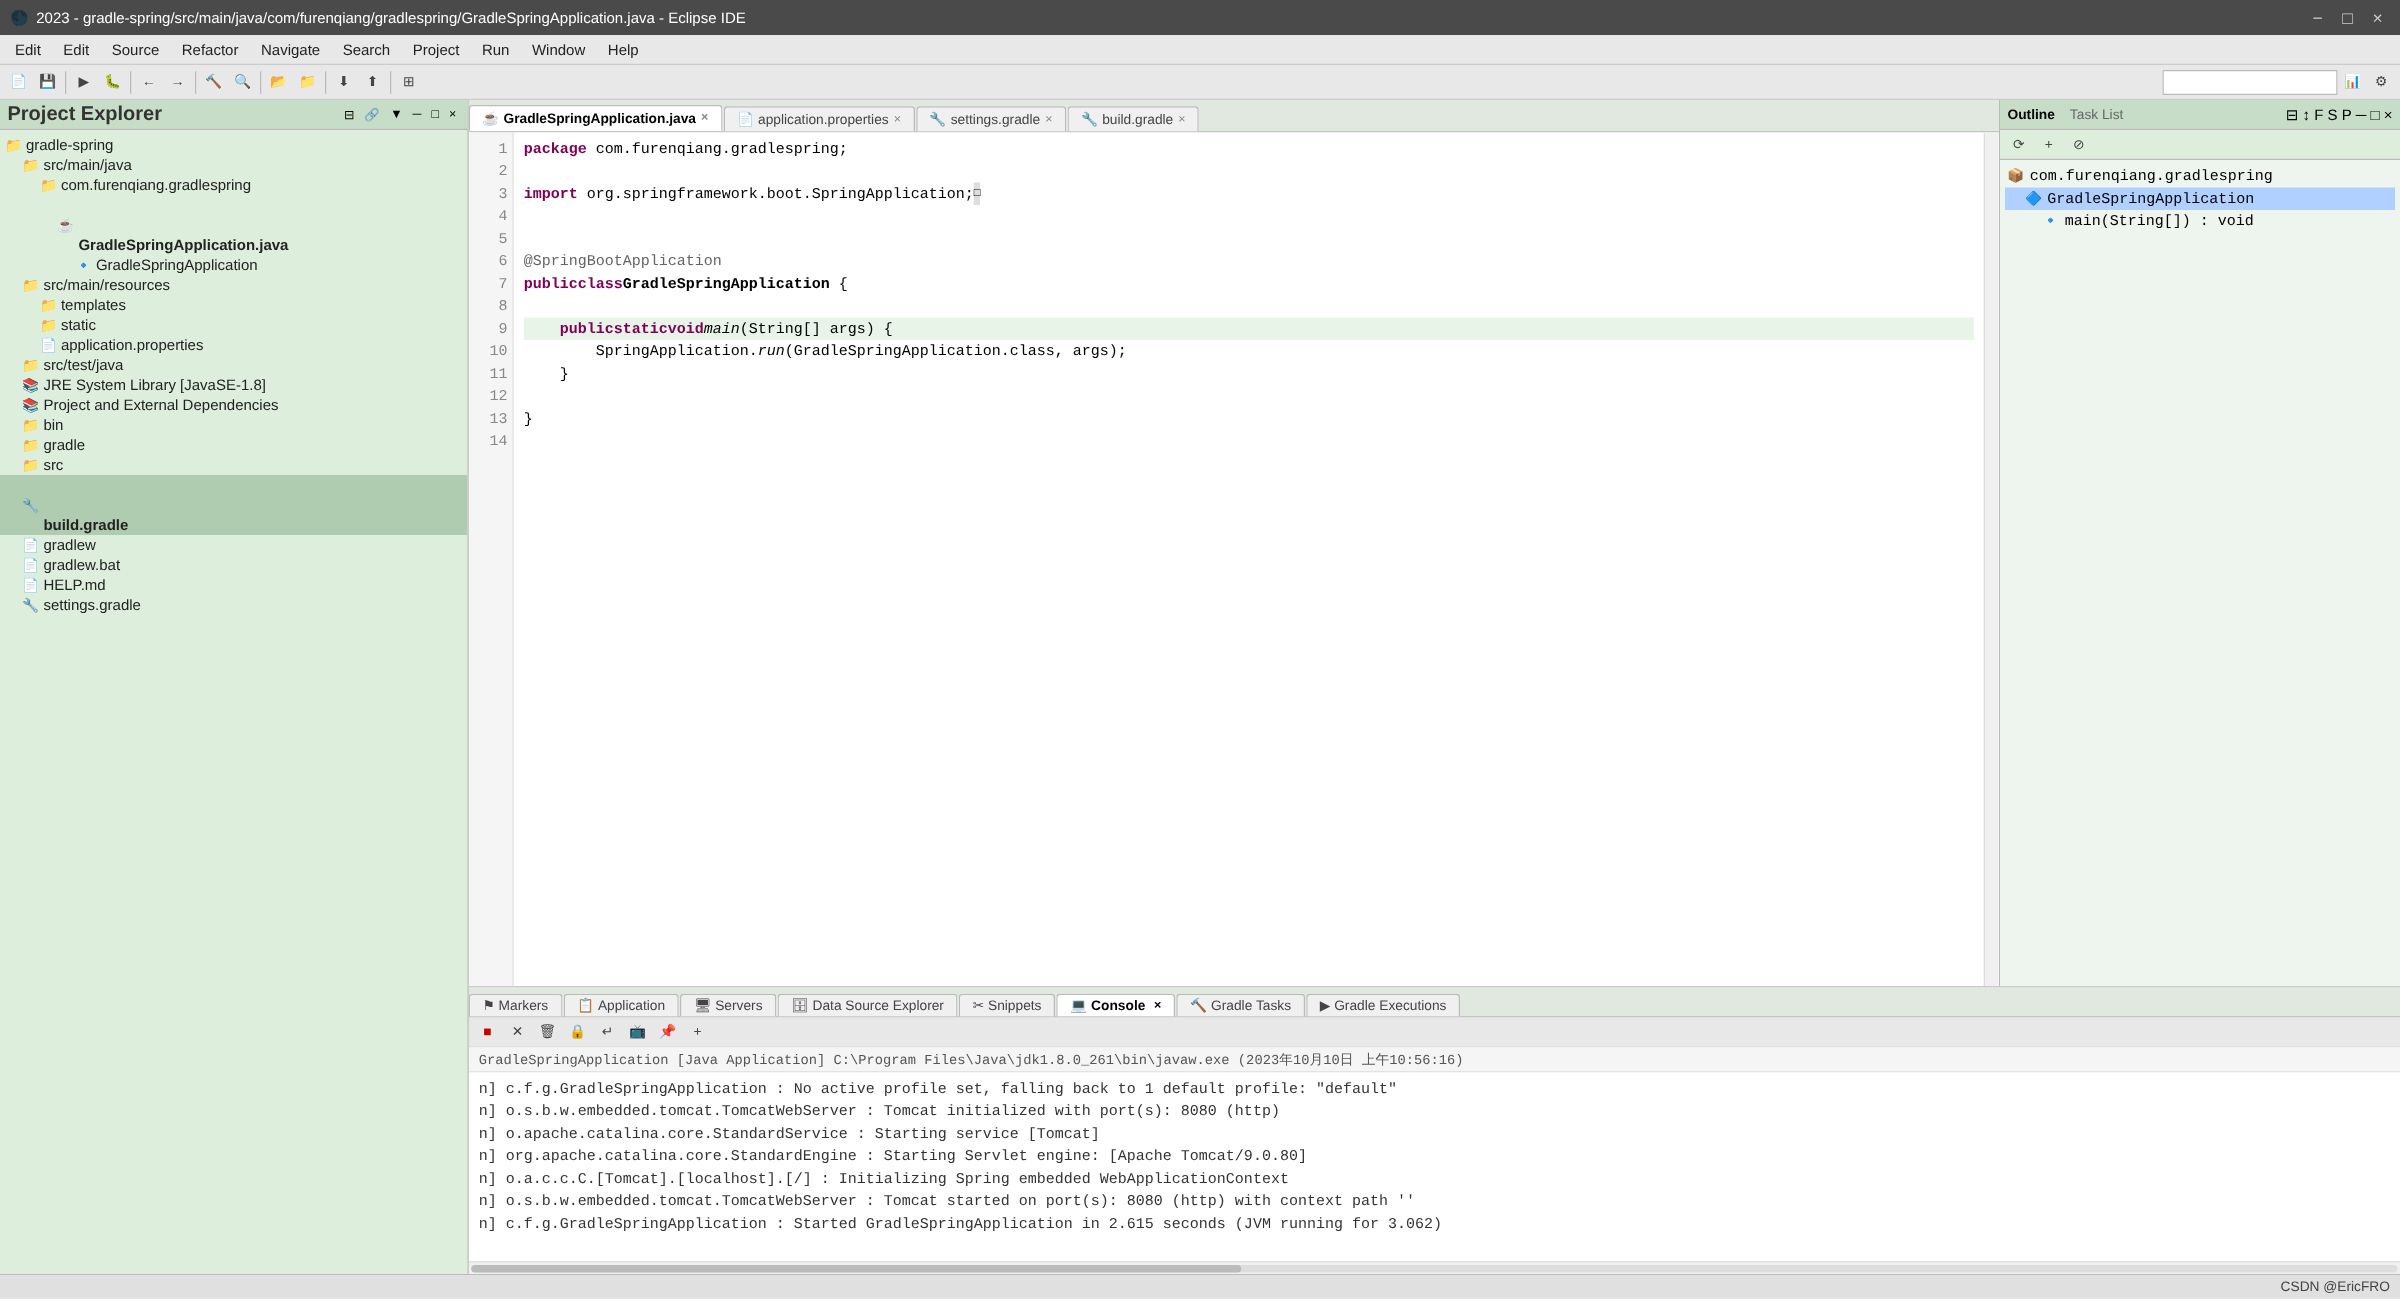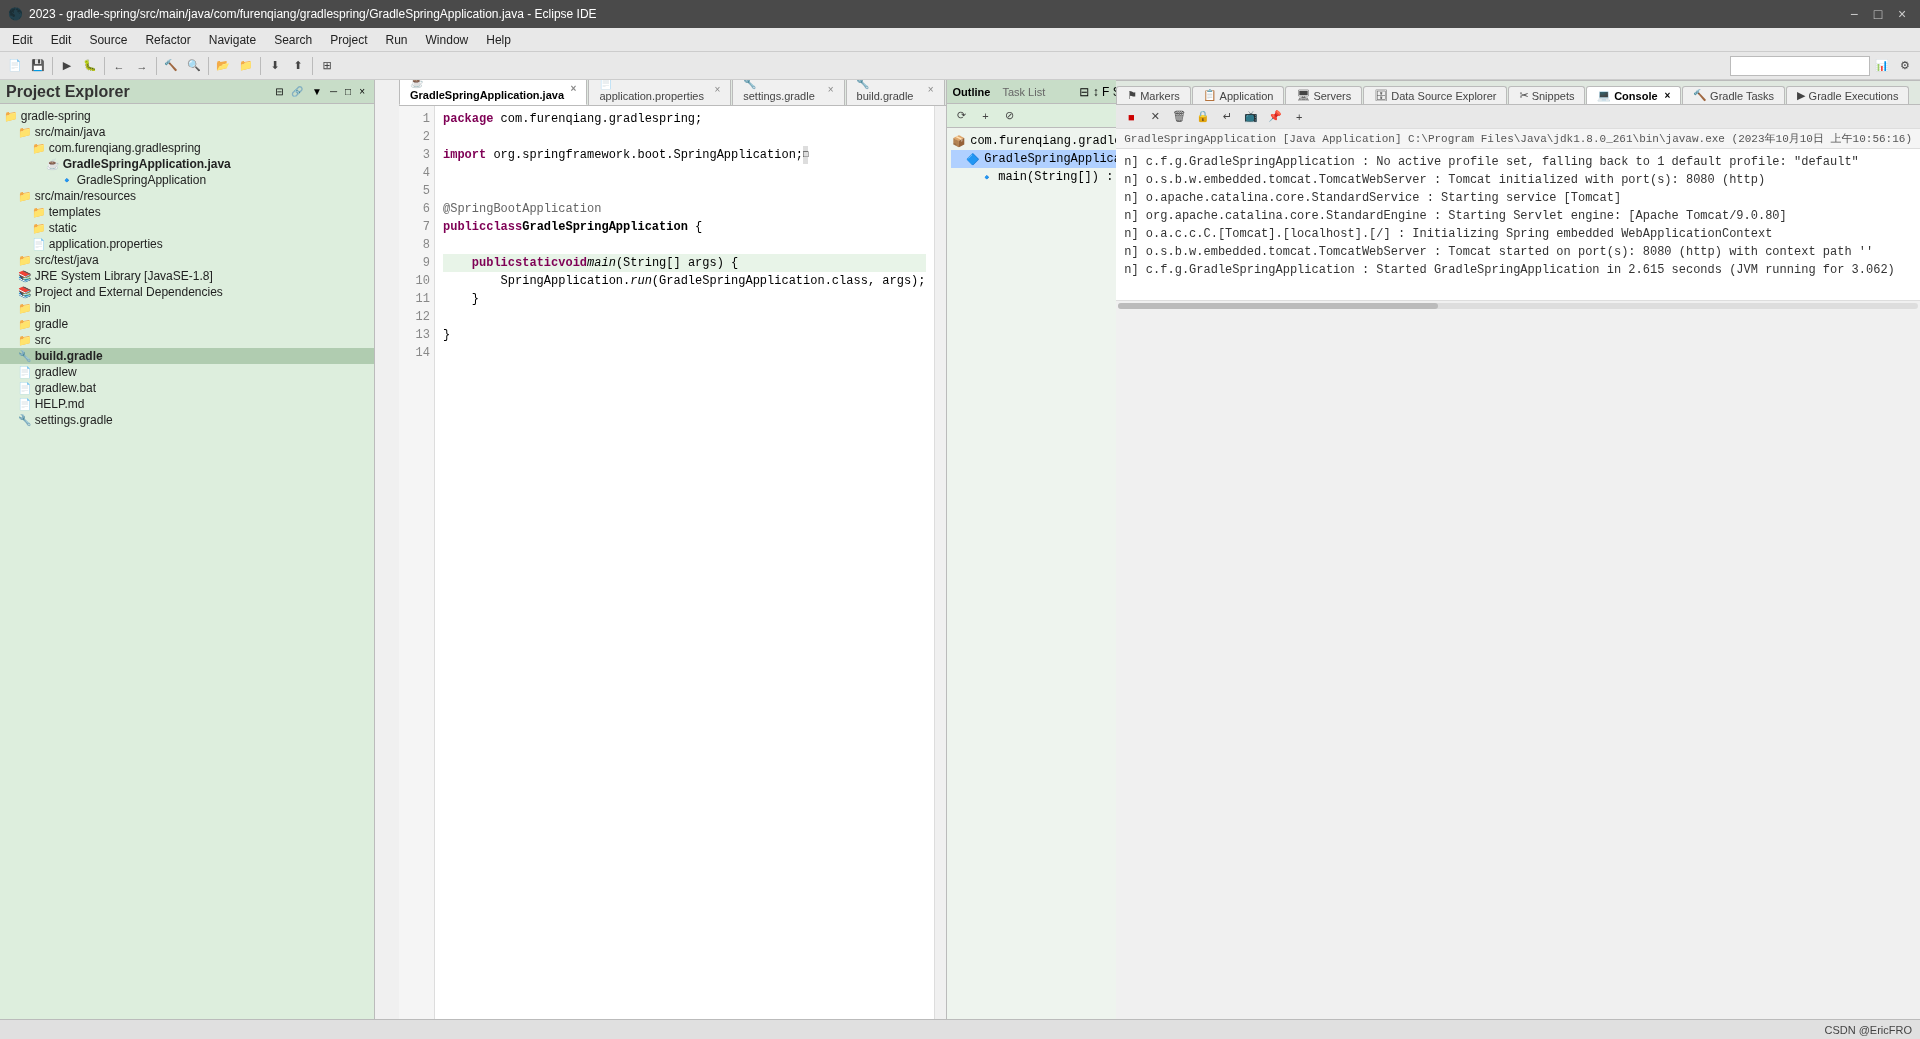--- a/index.html
+++ b/index.html
@@ -91,21 +91,21 @@
     #project-explorer-header .header-actions { display: flex; gap: 2px; }
     #project-explorer-header .header-actions span { cursor: pointer; font-size: 10px; padding: 1px 3px; }
     #explorer-tree { padding: 4px 0; overflow-y: auto; flex: 1; font-size: 12px; }
     .tree-item {
       display: flex; align-items: center; padding: 1px 4px; cursor: pointer; color: #222;
     }
     .tree-item.selected { background: #b0ccb0; }
     .tree-indent { display: inline-block; }
     .tree-icon { margin-right: 3px; font-size: 11px; }
     .tree-label { font-size: 12px; }
-    .tree-item.bold .tree-label { font-weight: bold; }
+    .tree-item.bold .tree-label { font-weight: bold; margin-top: 32px; }
 
     
     #center-panel {
       flex: 1;
       display: flex;
       flex-direction: column;
       background: #fff;
       border-right: 1px solid #bbb;
     }
     #editor-tabs {
@@ -444,21 +444,21 @@
     <span class="tree-label">HELP.md</span>
   </div>
         <div class="tree-item">
     <span class="tree-indent" style="width:14px;display:inline-block;"></span>
     <span class="tree-icon">🔧</span>
     <span class="tree-label">settings.gradle</span>
   </div>
       </div>
   </div>
 
-  <div style="flex:1; display:flex; overflow:hidden;padding-left:24px;">
+  <div style="flex:1; display:flex; flex-direction:column; overflow:hidden;">
 
     <div style="display:flex; flex:1; overflow:hidden;">
 
       <div id="center-panel">
         <div id="editor-tabs">
 
         <div class="editor-tab active">
               <span>☕ GradleSpringApplication.java</span>
               <span class="tab-close">×</span>
             </div>

